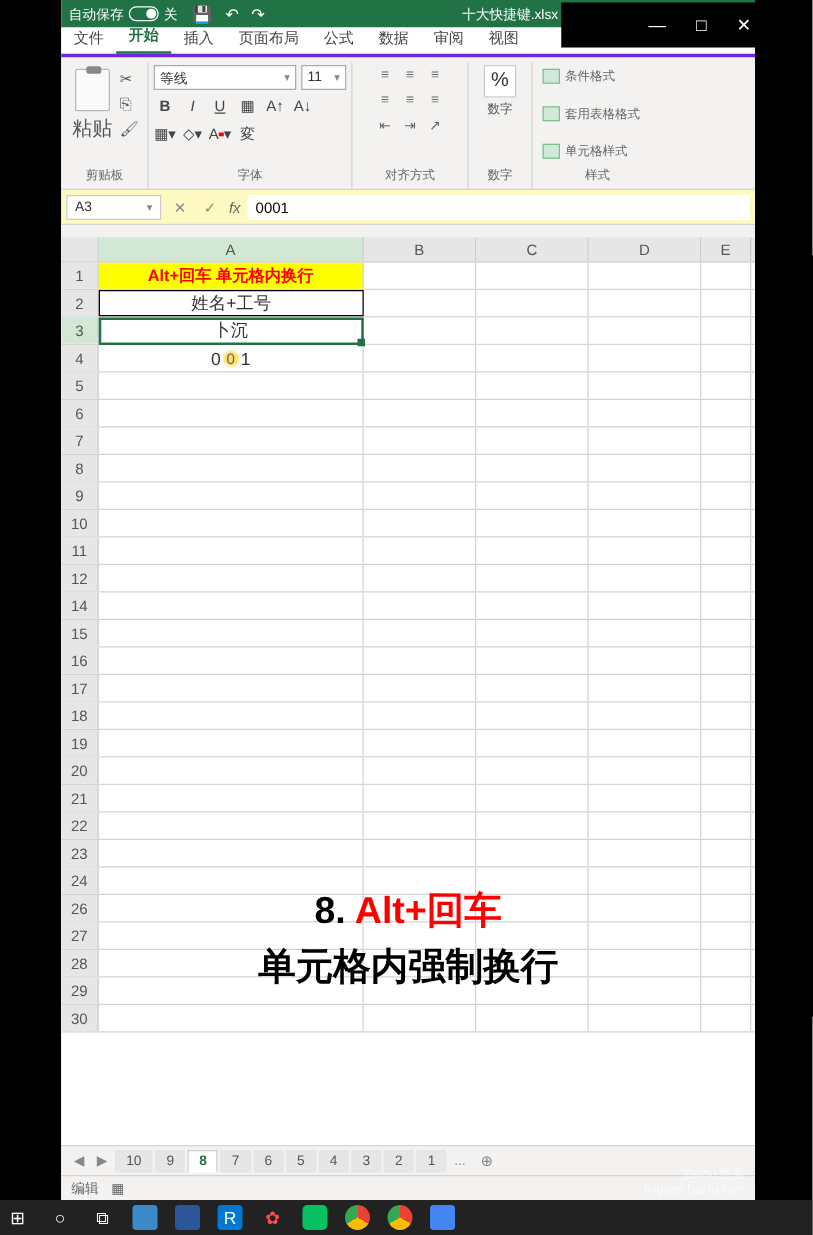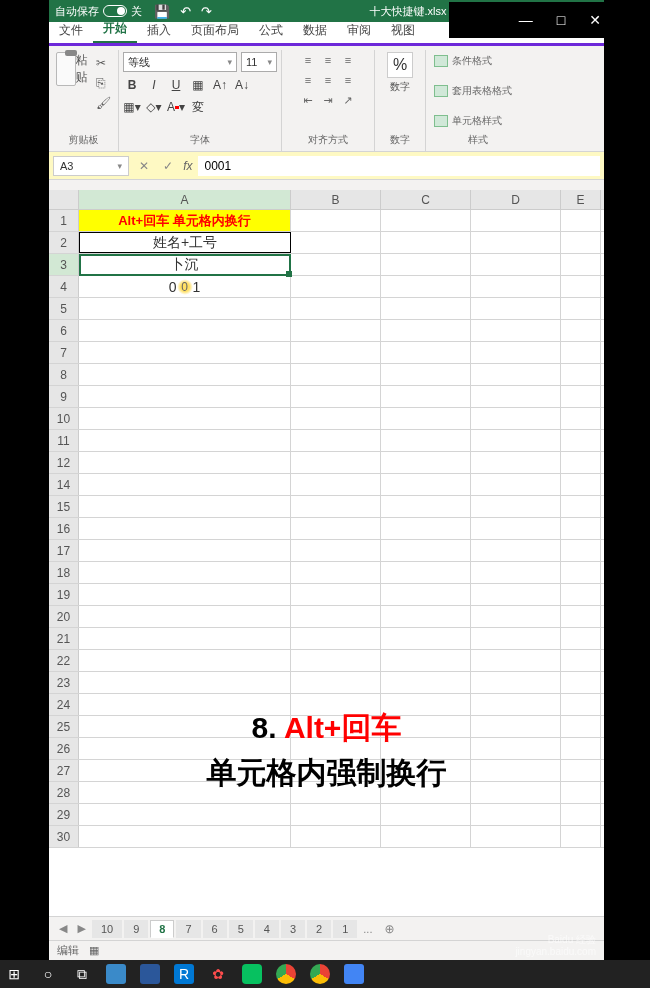--- a/index.html
+++ b/index.html
@@ -119,24 +119,24 @@
 }
 .clipboard-body {
   display: flex;
   gap: 4px;
   align-items: flex-start;
 }
 .paste-btn {
   width: 36px;
   height: 64px;
   display: flex;
-  flex-direction: row;
-  align-items: flex-start;
+  flex-direction: column;
+  align-items: center;
   justify-content: center;
-  font-size: 12px;
+  font-size: 16px;
   color: #555;
 }
 .paste-icon {
   width: 28px;
   height: 34px;
   background: #fafafa;
   border: 1px solid #b8b8b8;
   border-radius: 2px;
   margin-bottom: 4px;
   position: relative;
@@ -776,28 +776,20 @@
         <div class="row">
           <div class="row-h">23</div>
           <div class="cell cell-a"></div>
           <div class="cell cell-b"></div>
           <div class="cell cell-c"></div>
           <div class="cell cell-d"></div>
           <div class="cell cell-e"></div>
         </div>
         <div class="row">
           <div class="row-h">24</div>
-          <div class="cell cell-a"></div>
-          <div class="cell cell-b"></div>
-          <div class="cell cell-c"></div>
-          <div class="cell cell-d"></div>
-          <div class="cell cell-e"></div>
-        </div>
-        <div class="row">
-          <div class="row-h">25</div>
           <div class="cell cell-a"></div>
           <div class="cell cell-b"></div>
           <div class="cell cell-c"></div>
           <div class="cell cell-d"></div>
           <div class="cell cell-e"></div>
         </div>
         <div class="row">
           <div class="row-h">26</div>
           <div class="cell cell-a"></div>
           <div class="cell cell-b"></div>

